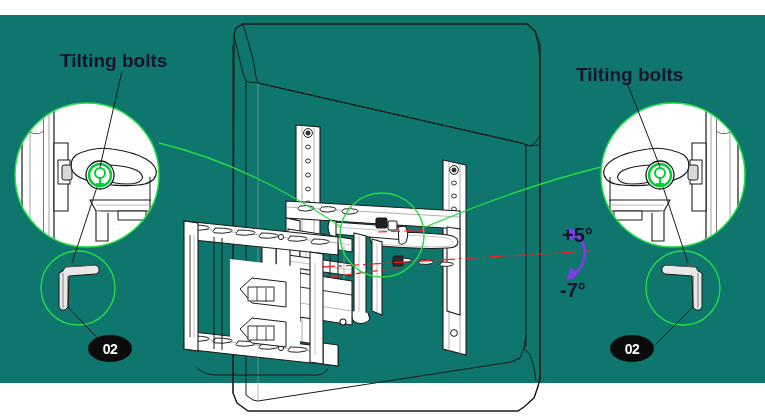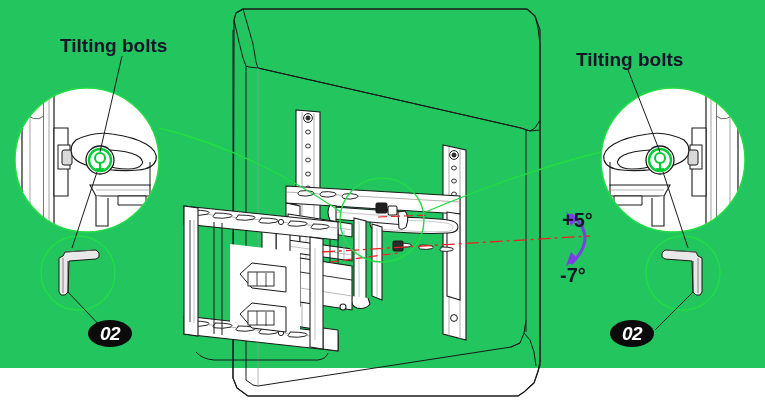--- a/index.html
+++ b/index.html
@@ -9,24 +9,24 @@
   }
   body {
     width: 765px;
     height: 416px;
     position: relative;
     overflow: hidden;
     font-family: "Liberation Sans", sans-serif;
   }
   #stage {
     position: absolute;
-    left: 0; top: 0;
+    left: 0; top: 15px;
     width: 765px;
     height: 368px;
-    background: #22c55e;
+    background: #0f766e;
   }
   svg#art {
     position: absolute;
     left: 0; top: 0;
     width: 765px;
     height: 416px;
     display: block;
   }
   .lbl {
     position: absolute;
@@ -48,26 +48,25 @@
   }
   .badge {
     position: absolute;
     width: 44px;
     height: 27px;
     border-radius: 50%;
     background: #0b0b0b;
     color: #ffffff;
     font-family: "Liberation Sans", sans-serif;
     font-weight: bold;
-    font-size: 19px;
+    font-size: 14px;
     display: flex;
     align-items: center;
     justify-content: center;
     letter-spacing: -0.5px;
-    font-style: italic;
   }
 </style>
 </head>
 <body>
 
 <div id="stage">
 
   <svg id="art" viewBox="0 0 765 416">
 
     <defs>

